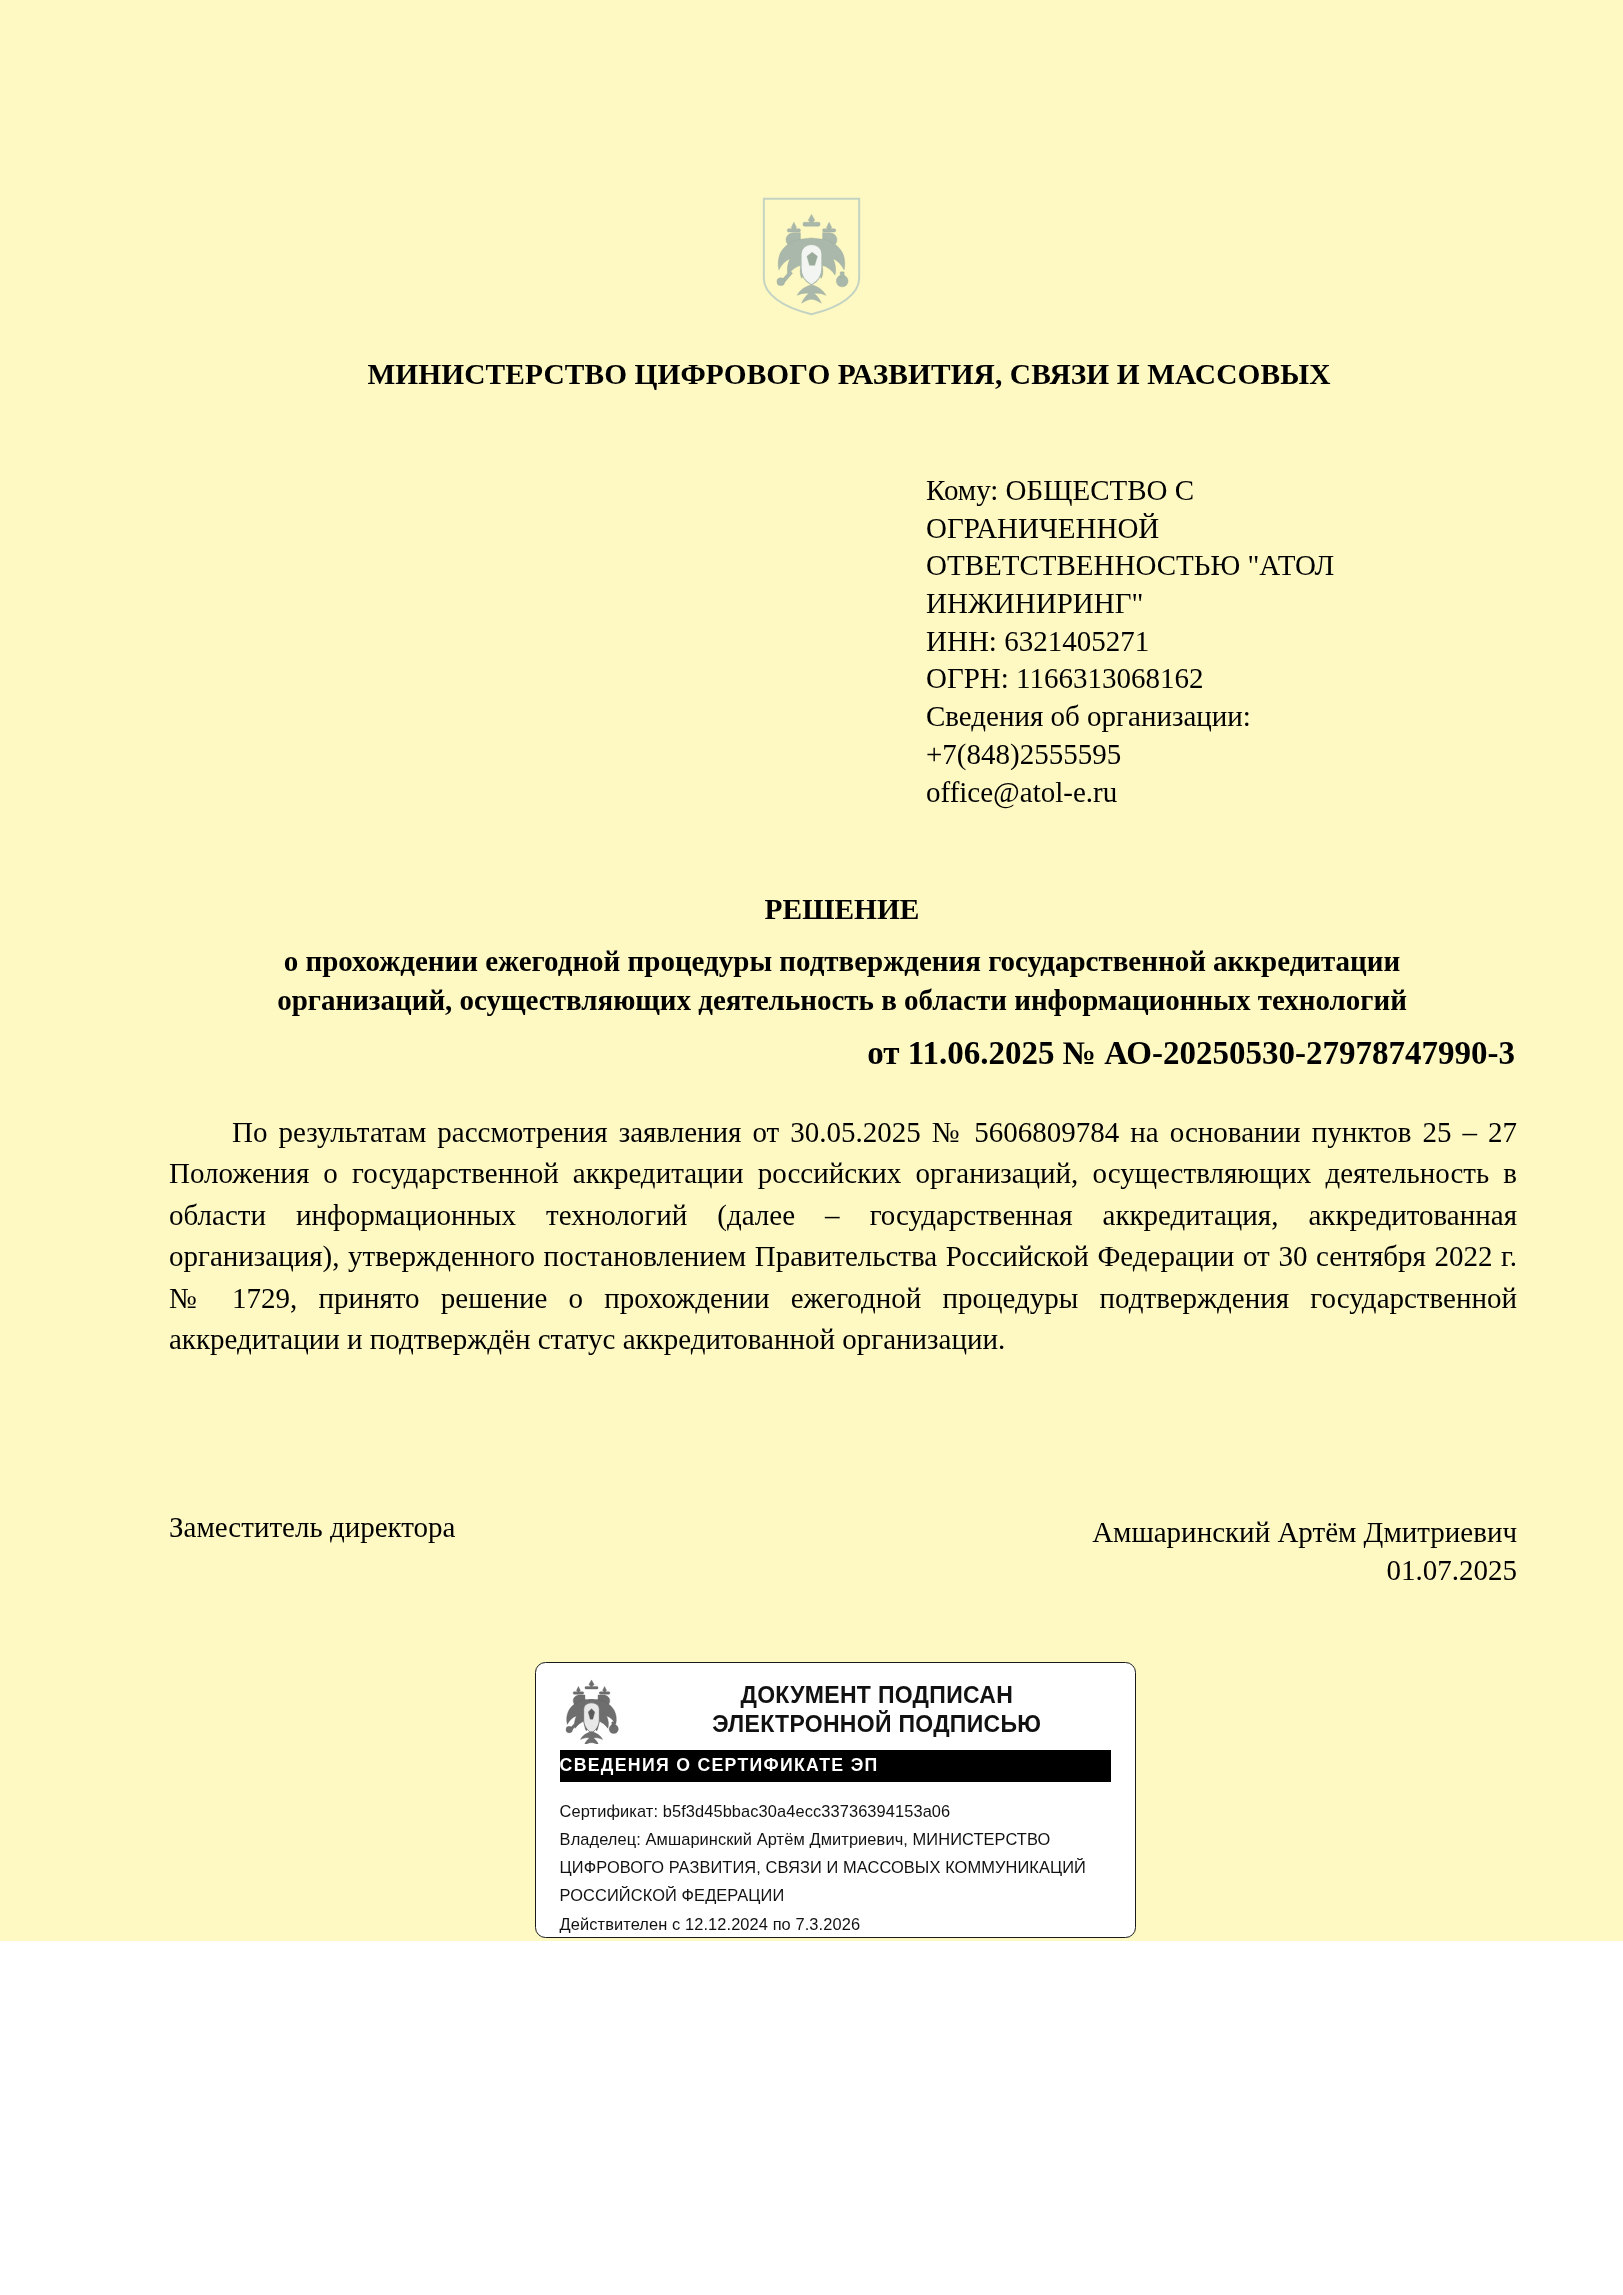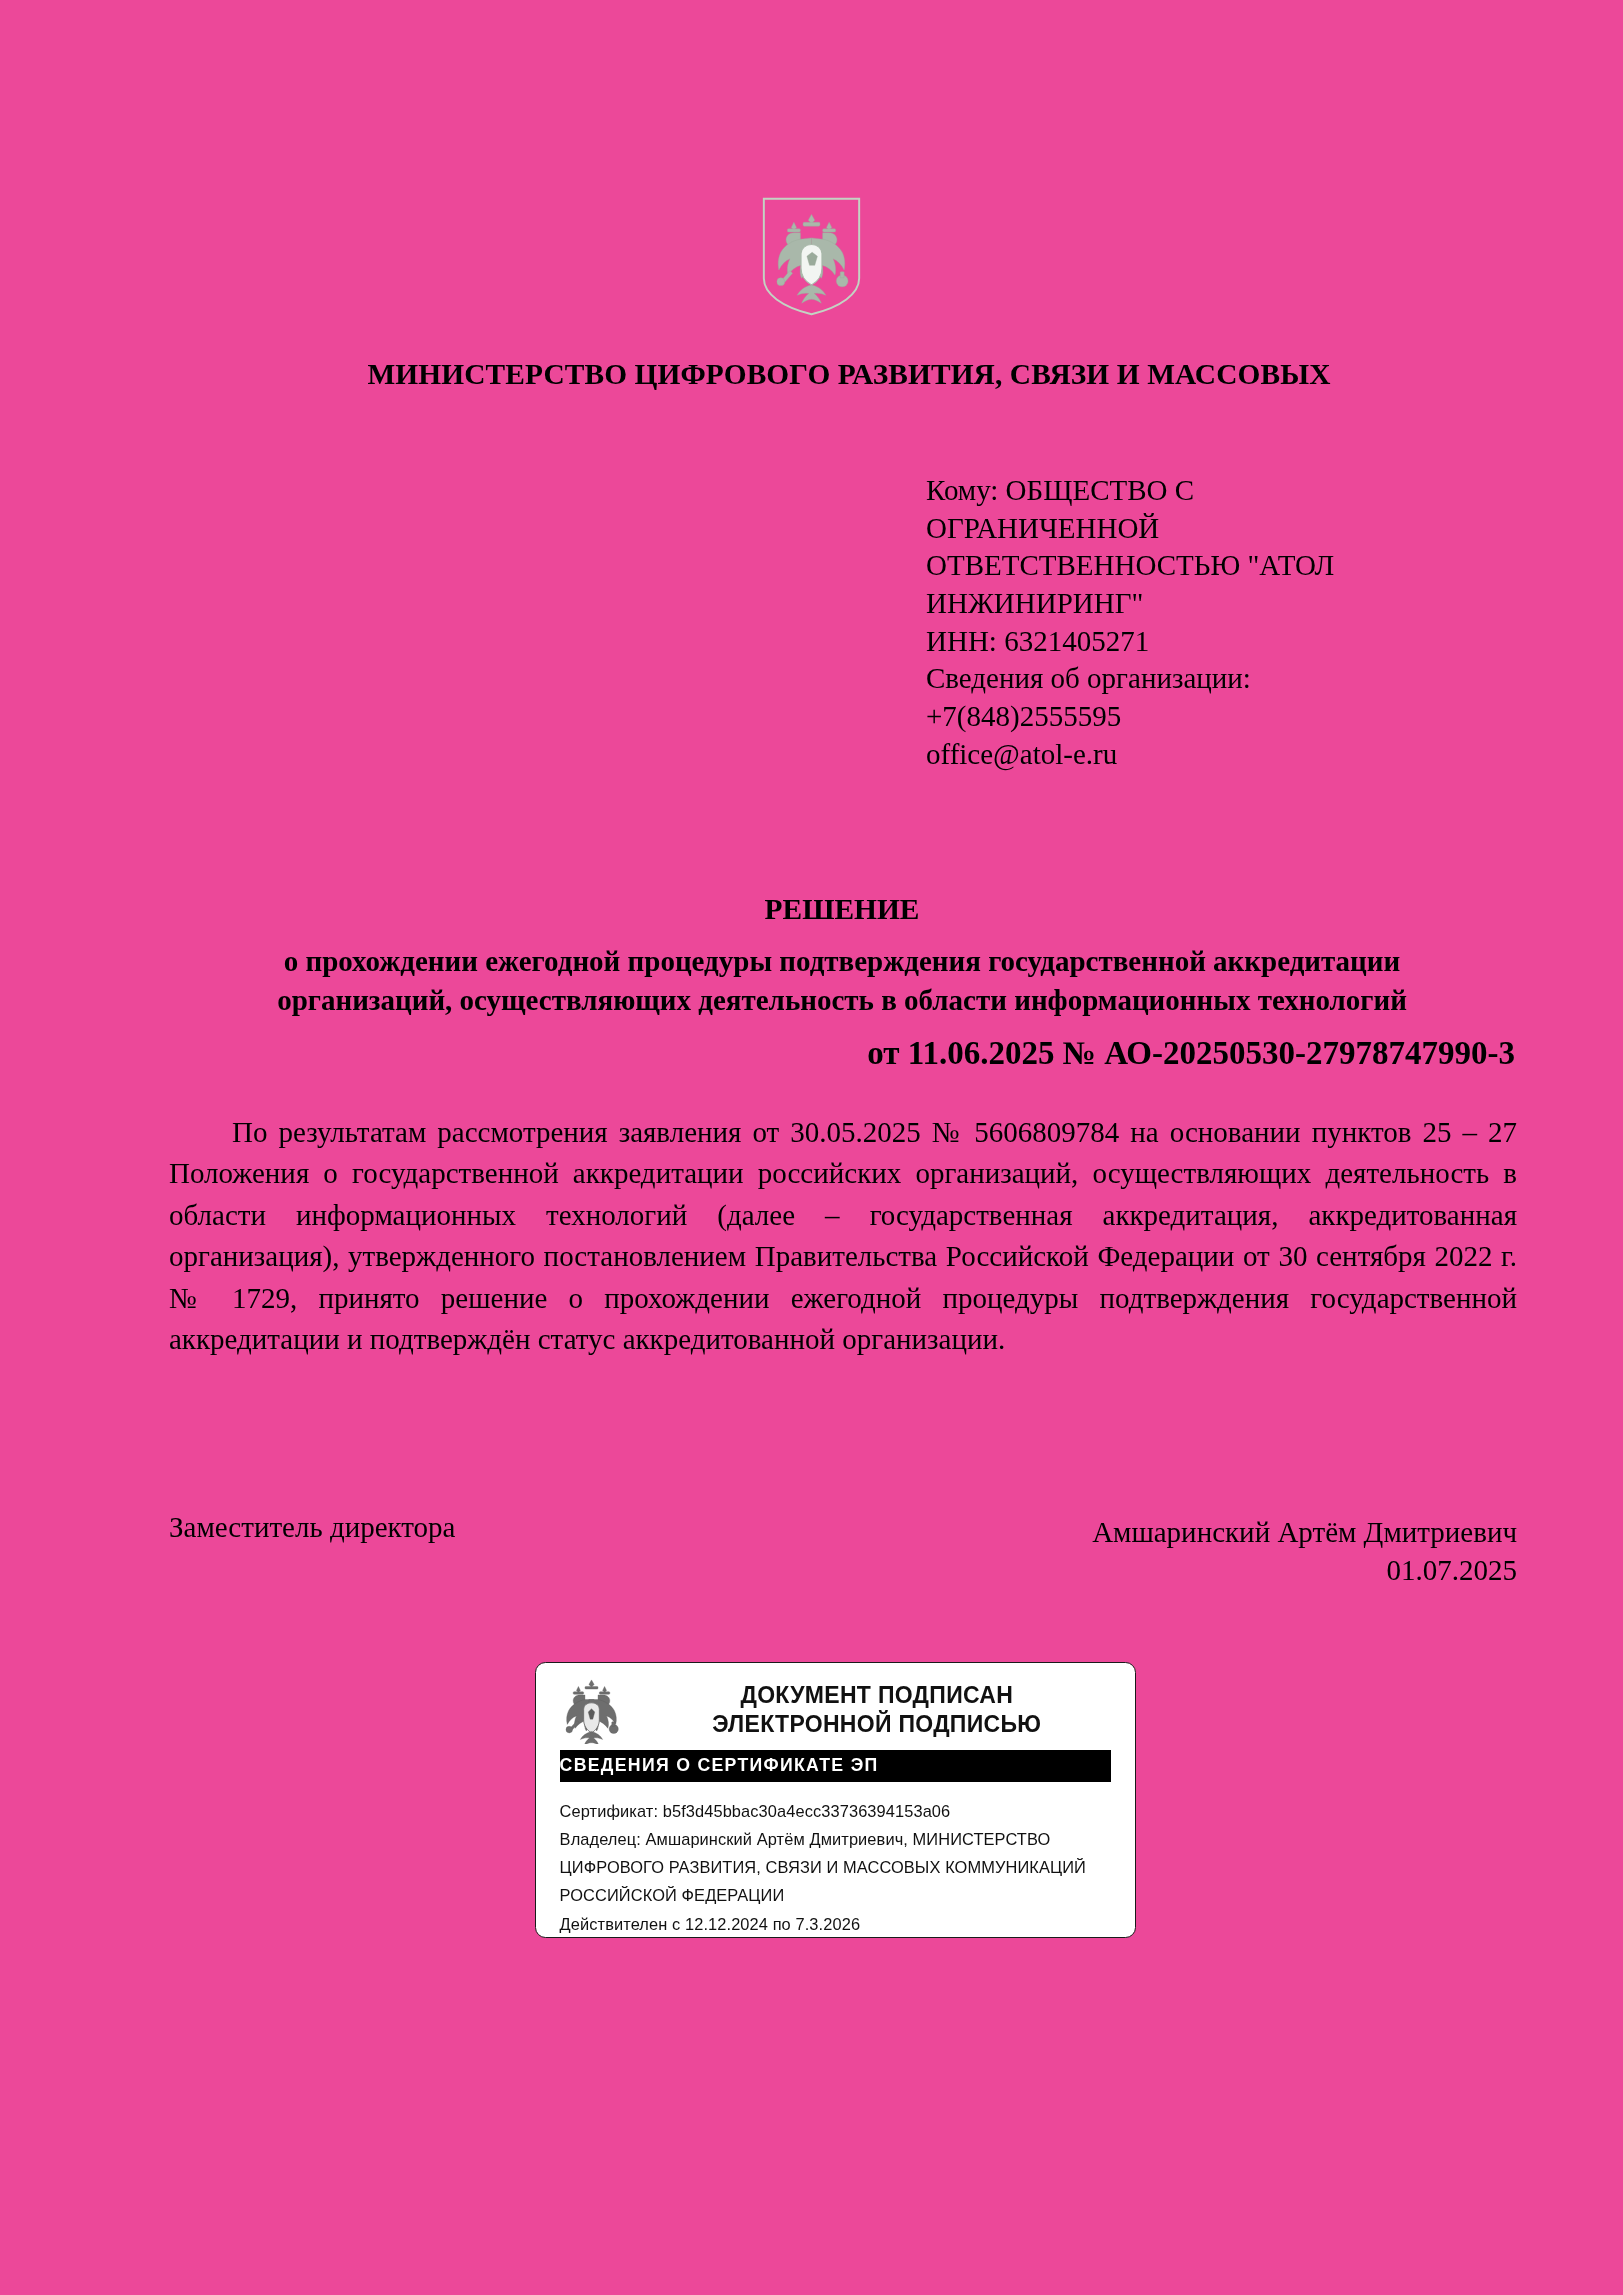--- a/index.html
+++ b/index.html
@@ -9,22 +9,22 @@
     background: #ffffff;
   }
   body {
     font-family: "Liberation Serif", "DejaVu Serif", serif;
     color: #000000;
   }
 
   .page {
     position: relative;
     width: 1623px;
-    height: 2295px;
-    background: #ec4899;
+    height: 1941px;
+    background: #fef9c3;
     overflow: hidden;
   }
 
   
   .emblem-wrap {
     position: absolute;
     left: 0;
     top: 196px;
     width: 1623px;
     display: flex;
@@ -249,20 +249,21 @@
   <div class="ministry-header">
     <span class="hl">МИНИСТЕРСТВО ЦИФРОВОГО РАЗВИТИЯ, СВЯЗИ И МАССОВЫХ</span>
   </div>
 
   <div class="addressee">
     <span class="ln">Кому: ОБЩЕСТВО С</span>
     <span class="ln">ОГРАНИЧЕННОЙ</span>
     <span class="ln">ОТВЕТСТВЕННОСТЬЮ "АТОЛ</span>
     <span class="ln">ИНЖИНИРИНГ"</span>
     <span class="ln">ИНН: 6321405271</span>
+    <span class="ln">ОГРН: 1166313068162</span>
     <span class="ln">Сведения об организации:</span>
     <span class="ln">+7(848)2555595</span>
     <span class="ln">office@atol-e.ru</span>
   </div>
 
   <div class="doc-title">РЕШЕНИЕ</div>
 
   <div class="doc-subtitle">
     <span class="sl">о прохождении ежегодной процедуры подтверждения государственной аккредитации</span>
     <span class="sl">организаций, осуществляющих деятельность в области информационных технологий</span>

